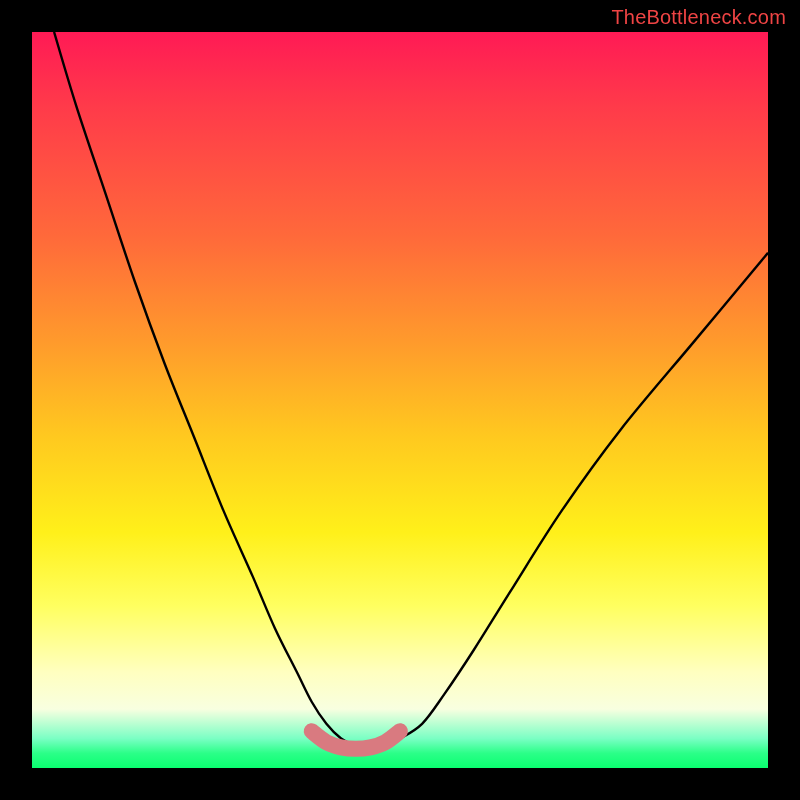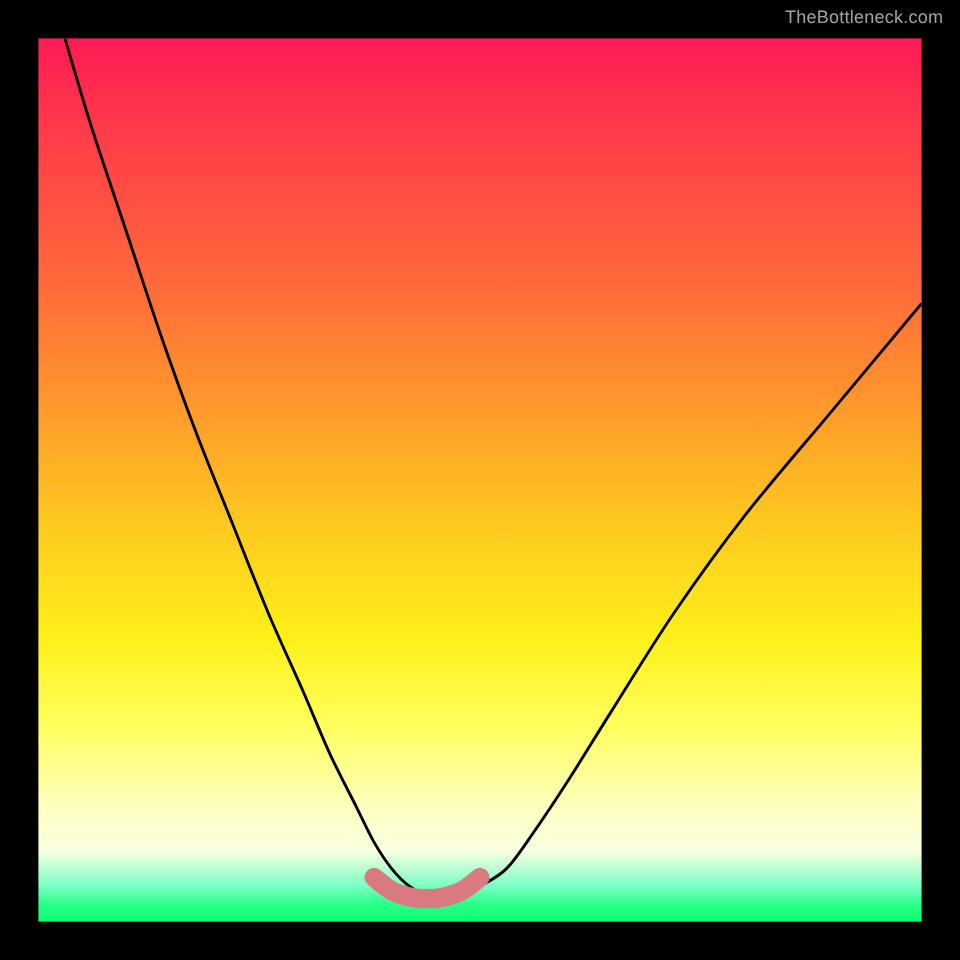--- a/index.html
+++ b/index.html
@@ -39,22 +39,22 @@
       #f8ffe0 92%,
       #7affc4 96%,
       #2bff88 98%,
       #0aff70 100%
     );
   }
   .watermark {
     position: absolute;
     top: 6px;
     right: 14px;
-    color: #a3a3a3;
-    font-size: 15px;
+    color: #ef4444;
+    font-size: 20px;
     font-weight: 500;
     letter-spacing: 0.2px;
     user-select: none;
   }
   svg.curve {
     position: absolute;
     left: 0;
     top: 0;
     width: 736px;
     height: 736px;

